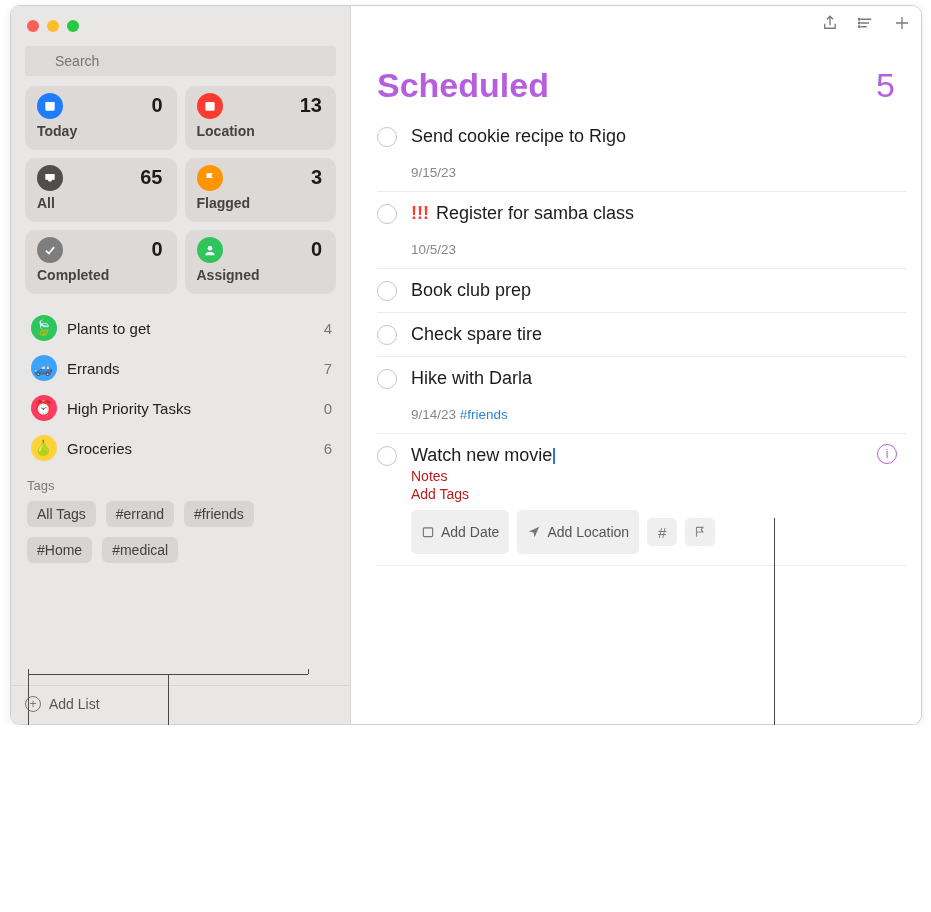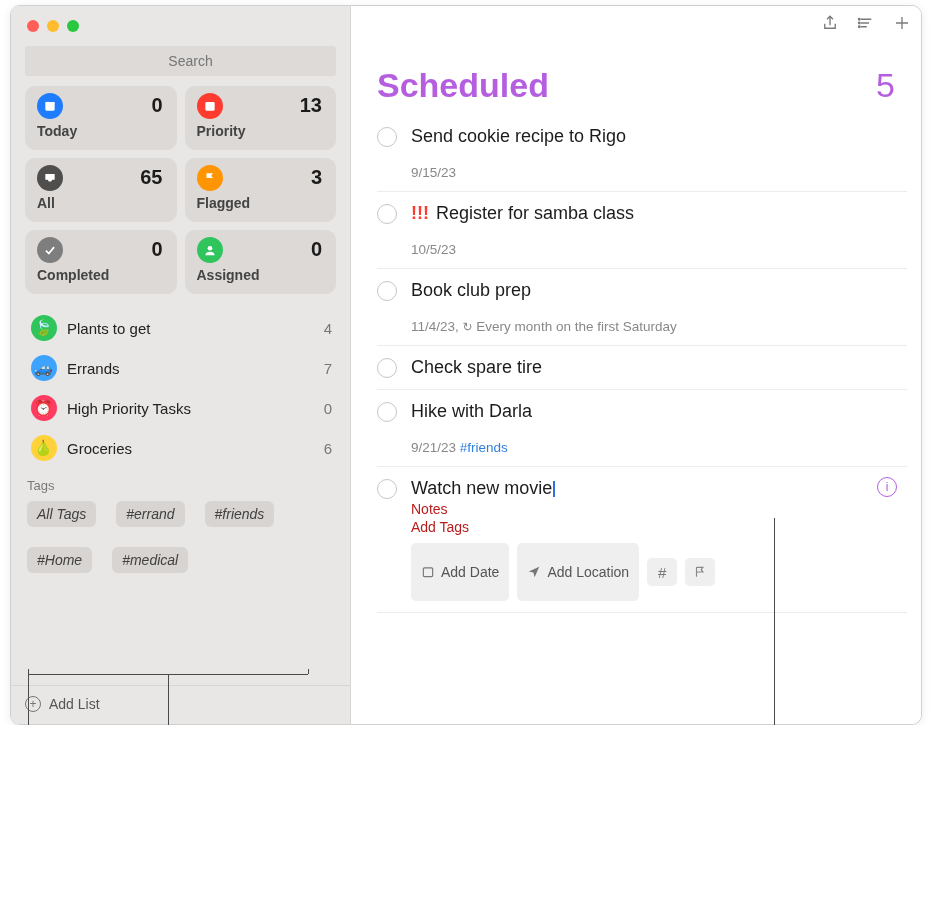--- a/index.html
+++ b/index.html
@@ -49,21 +49,20 @@
   .search {
     width: 100%;
     height: 30px;
     border-radius: 3px;
     border: none;
     background: #dddad7;
     padding: 0 10px 0 30px;
     font-size: 14px;
     color: #6b6b6b;
     position: relative;
-    text-align: center;
   }
   .search-wrap { position: relative; }
   .search-icon {
     position: absolute;
     left: 9px; top: 7px;
     color: #8c8c8c;
   }
 
   .smart-grid {
     display: grid;
@@ -126,22 +125,21 @@
   }
   .tags-header {
     color: #7a7a7a;
     font-size: 13px;
     font-weight: 500;
     margin-bottom: 8px;
   }
   .tag-pills {
     display: flex;
     flex-wrap: wrap;
-    gap: 20px;
-    font-style: italic;
+    gap: 10px;
   }
   .tag-pill {
     background: #d7d4d1;
     border-radius: 6px;
     padding: 5px 10px;
     font-size: 14px;
     color: #414141;
   }
 
   .add-list {
@@ -222,21 +220,21 @@
   }
   .editing .r-title::after {
     content:""; display:inline-block; width:1.5px; height:16px; background:#2f6fe4;
     vertical-align:middle; margin-left:1px;
     animation: blink 1s steps(1) infinite;
   }
   @keyframes blink { 50% { opacity: 0; } }
   .notes-ph, .tags-ph { color:#b91c1c; font-size:14px; margin-top:2px; }
   .quick-actions { display:flex; gap:8px; margin-top:8px; align-items:center; }
   .qa-btn {
-    background:#efefef; border-radius:5px; padding:21px 10px;
+    background:#efefef; border-radius:5px; padding:14px 10px;
     font-size:14px; color:#555; display:flex; gap:6px; align-items:center;
   }
   .qa-small {
     background:#efefef; border-radius:5px; width:30px; height:28px;
     display:flex;align-items:center;justify-content:center;color:#777;font-size:15px;
   }
 
   
   .callouts {
     position: relative;
@@ -289,21 +287,21 @@
       <div class="smart-card">
         <div class="badge bg-red">
           <svg class="icon-s" viewBox="0 0 24 24" fill="white">
               <rect x="4" y="5" width="16" height="15" rx="2"></rect>
               <circle cx="8" cy="12" r="1.2"></circle>
               <circle cx="12" cy="12" r="1.2"></circle>
               <circle cx="16" cy="12" r="1.2"></circle>
             </svg>
         </div>
         <span class="count">13</span>
-        <div class="label">Priority</div>
+        <div class="label">Location</div>
       </div>
       <div class="smart-card">
         <div class="badge bg-dark">
           <svg class="icon-s" viewBox="0 0 24 24" fill="white">
               <path d="M4 5h16v10l-4 0-2 3h-4l-2-3H4z"></path>
             </svg>
         </div>
         <span class="count">65</span>
         <div class="label">All</div>
       </div>
@@ -419,34 +417,33 @@
         <div class="check"></div>
         <div class="reminder-body">
           <div class="r-title"><span class="priority">!!!</span> <span>Register for samba class</span></div>
           <div class="r-sub">10/5/23</div>
         </div>
       </div>
       <div class="reminder">
         <div class="check"></div>
         <div class="reminder-body">
           <div class="r-title">Book club prep</div>
-          <div class="r-sub"><span>11/4/23, </span><span class="repeat-icon">↻</span><span> Every month on the first Saturday</span></div>
         </div>
       </div>
       <div class="reminder">
         <div class="check"></div>
         <div class="reminder-body">
           <div class="r-title">Check spare tire</div>
         </div>
       </div>
       <div class="reminder">
         <div class="check"></div>
         <div class="reminder-body">
           <div class="r-title">Hike with Darla</div>
-          <div class="r-sub"><span>9/21/23 </span><span class="tag-inline">#friends</span></div>
+          <div class="r-sub"><span>9/14/23 </span><span class="tag-inline">#friends</span></div>
         </div>
       </div>
 
       <div class="reminder editing">
         <div class="check"></div>
         <div class="reminder-body">
           <div class="r-title">Watch new movie</div>
           <div class="notes-ph">Notes</div>
           <div class="tags-ph">Add Tags</div>
           <div class="quick-actions">

